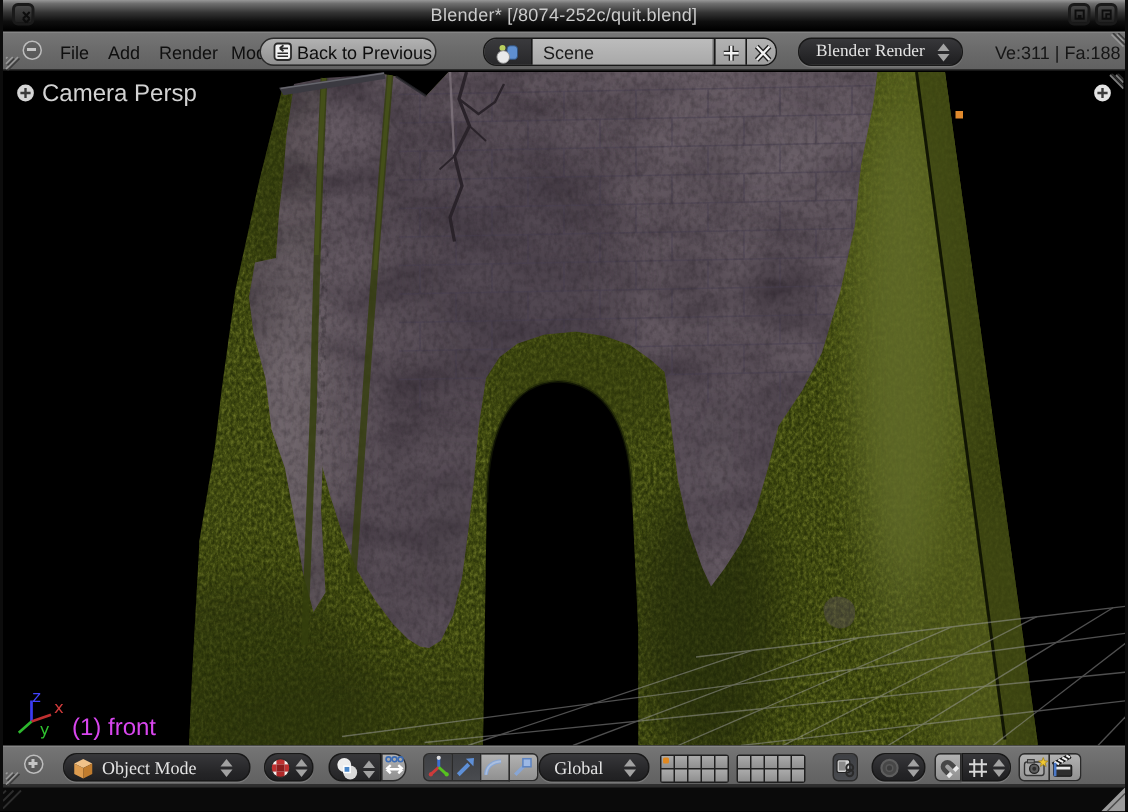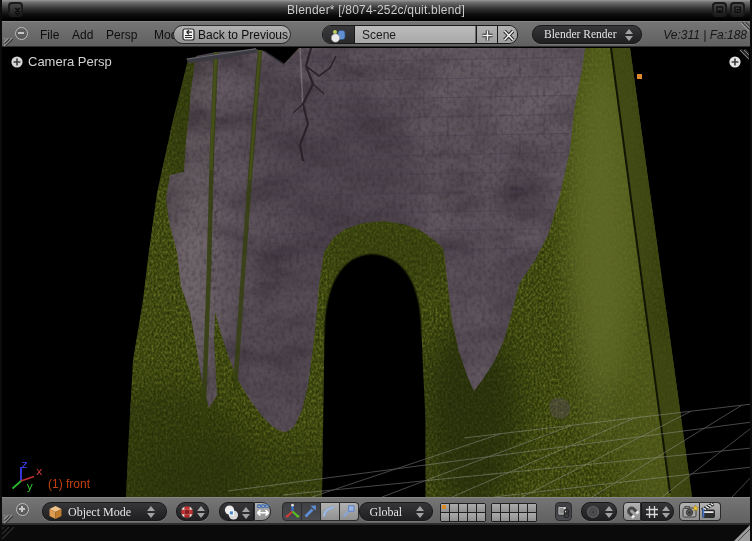--- a/index.html
+++ b/index.html
@@ -49,22 +49,22 @@
   
   .circ-ic{position:absolute;width:13px;height:13px;border-radius:7px;border:1.5px solid #bdbdbd;
     background:rgba(0,0,0,0.12);}
   .circ-ic:before{content:"";position:absolute;left:2.2px;top:4.2px;width:5.6px;height:1.6px;background:#c6c6c6;}
   .circ-ic.plus:after{content:"";position:absolute;left:4.2px;top:2.2px;width:1.6px;height:5.6px;background:#c6c6c6;}
 
   .grip{position:absolute;width:14px;height:14px;}
 
   
   #viewport{position:absolute;left:2px;top:48px;width:748px;height:449px;background:#000;overflow:hidden;}
-  #vp-label{position:absolute;left:26px;top:6px;font-size:13px;color:#d2d2d2;}
-  #vp-front{position:absolute;left:46px;top:429px;font-size:12px;color:#c2410c;}
+  #vp-label{position:absolute;left:26px;top:6px;font-size:16px;color:#d2d2d2;}
+  #vp-front{position:absolute;left:46px;top:429px;font-size:16px;color:#d946ef;}
   .vp-plus{position:absolute;width:14px;height:14px;}
 
   
   #bottomstrip{position:absolute;left:0;top:524px;width:752px;height:17px;background:#0a0a0a;
     border-top:1px solid #2c2c2c;}
 
   
   .layerblock{position:absolute;top:0;display:grid;grid-template-columns:repeat(5,8px);
     grid-template-rows:repeat(2,8px);gap:1px;background:#202020;border:1px solid #202020;border-radius:2px;}
   .layerblock .cell{background:linear-gradient(#ababab,#8f8f8f);position:relative;}
@@ -96,21 +96,21 @@
         <path d="M3 3 h5.5 v5.5 h-5.5 z M5.5 5.5 h3 v3 h-3 z" fill="none" stroke="#0d0d0d" stroke-width="1.2"></path>
       </svg>
     </div>
   </div>
 
   <div id="info-header" class="bheader">
     <div class="circ-ic" style="left:13px;top:5px;"></div>
 
     <div class="menu-label" style="left:38px;">File</div>
     <div class="menu-label" style="left:70px;">Add</div>
-    <div class="menu-label" style="left:104px;">Persp</div>
+    <div class="menu-label" style="left:104px;">Render</div>
     <div class="menu-label" style="left:152px;">Mode</div>
 
     <div class="blight" style="left:171px;top:3px;width:118px;border-radius:10px;">
       <svg width="16" height="14" style="position:absolute;left:6px;top:2px;">
         <rect x="3" y="1" width="11" height="11" rx="2" fill="#f2f2f2" stroke="#2a2a2a" stroke-width="1.2"></rect>
         <path d="M12 4.2 H6.5 M6.5 4.2 L9 2.2 M6.5 4.2 L9 6.2" stroke="#2a2a2a" stroke-width="1.2" fill="none"></path>
         <path d="M5 7.5 h7 M5 9.5 h7" stroke="#2a2a2a" stroke-width="1"></path>
       </svg>
       <span style="position:absolute;left:24px;top:2px;color:#0d0d0d;">Back to Previous</span>
     </div>
@@ -141,21 +141,21 @@
     </div>
 
     <div class="ddark" style="left:530px;top:3px;width:110px;">
       <span class="txt" style="left:11px;font-size:11.5px;">Blender Render</span>
       <div class="updown" style="left:92px;top:3px;">
         <div class="up"></div>
           <div class="dn"></div>
       </div>
     </div>
 
-    <div class="menu-label" style="right:3px;color:#161616;font-style:italic;">Ve:311 | Fa:188</div>
+    <div class="menu-label" style="right:3px;color:#161616;">Ve:311 | Fa:188</div>
 
     <svg class="grip" style="left:1px;top:11px;">
       <path d="M1 13 L9 5 M1 9.5 L5.5 5 M1 6 L2 5" stroke="#9a9a9a" stroke-width="1.1" fill="none"></path>
       <path d="M2 14 L10 6 M2 10.5 L6.5 6" stroke="#3c3c3c" stroke-width="1.1" fill="none"></path>
     </svg>
     <svg class="grip" style="left:734px;top:0px;">
       <path d="M5 1 L13 9 M8.5 1 L13 5.5" stroke="#9a9a9a" stroke-width="1.1" fill="none"></path>
       <path d="M6 0 L14 8 M9.5 0 L14 4.5" stroke="#3c3c3c" stroke-width="1.1" fill="none"></path>
     </svg>
   </div>

